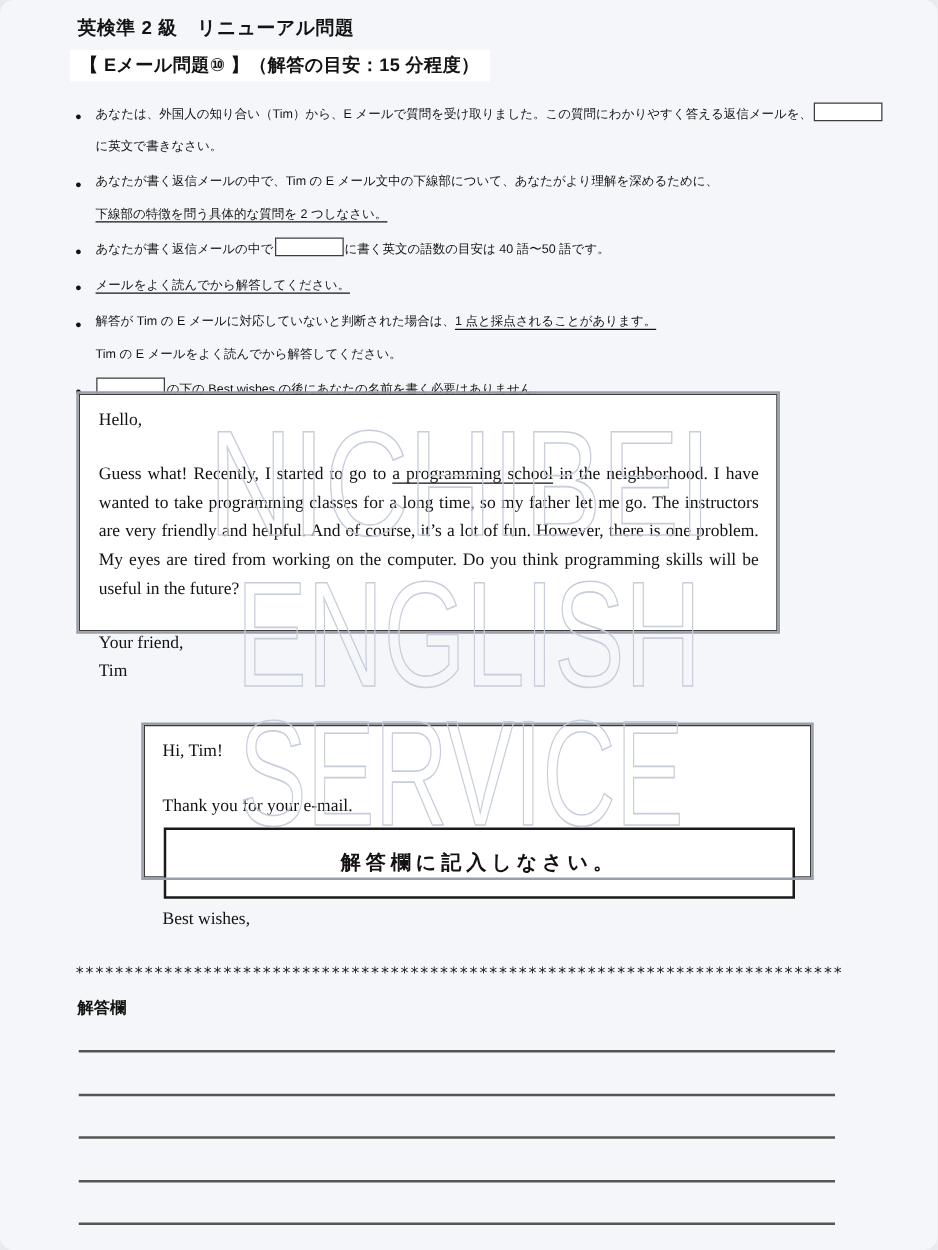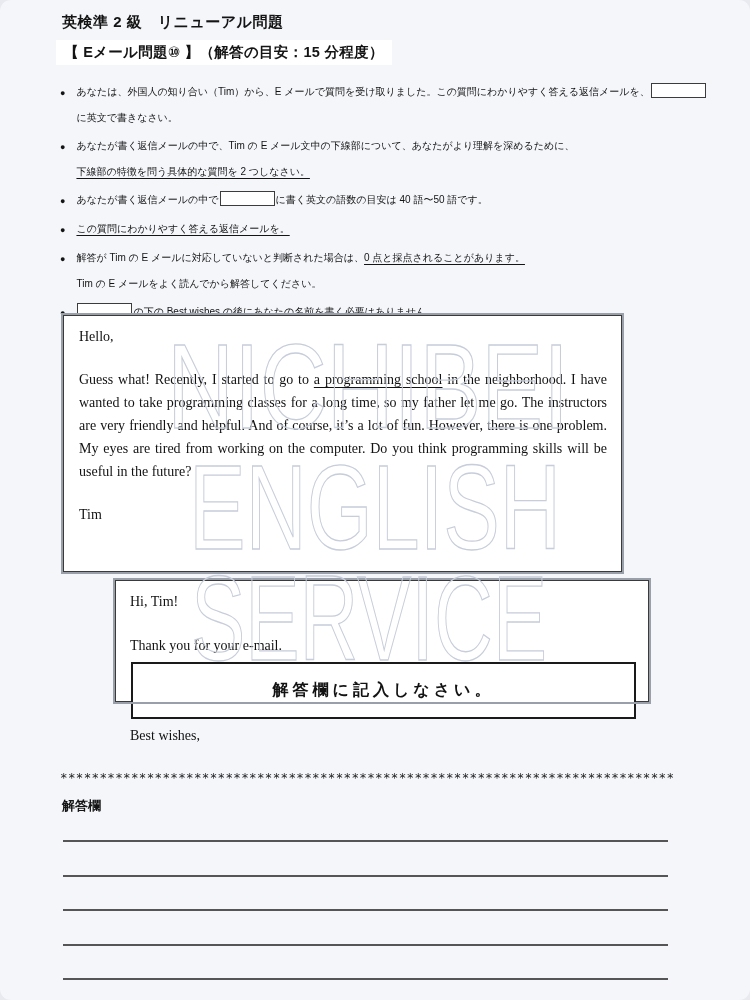--- a/index.html
+++ b/index.html
@@ -37,21 +37,21 @@
   }
   .ul { text-decoration:underline; text-underline-offset:3px; }
   .block { display:block; }
   
   .mailbox {
     position:absolute; background:#ffffff;
     border:1px solid #3a3a3a; outline:2px solid #99a0aa;
     font-family:"Liberation Serif","DejaVu Serif",serif;
     font-size:14px; color:#121212;
   }
-  .mailbox-tim { left:63px; top:315px; width:559px; height:257px; padding:9px 14px 0 15px; }
+  .mailbox-tim { left:63px; top:315px; width:559px; height:190px; padding:9px 14px 0 15px; }
   .mailbox-tim p { line-height:23px; }
   .mail-greet { margin-bottom:20px; }
   .mail-body { text-align:justify; margin-bottom:20px; }
   .mailbox-reply { left:115px; top:580px; width:534px; height:122px; padding:10px 0 0 14px; }
   .mailbox-reply p { line-height:22px; }
   .reply-greet { margin-bottom:22px; }
   .answer-box {
     margin:5px 12px 6px 1px; height:57px;
     border:2px solid #1a1a1a; background:#ffffff;
     display:flex; align-items:center; justify-content:center;
@@ -97,35 +97,36 @@
     <div class="bullet">
       <span class="dot">●</span>
       <p><span>あなたが書く返信メールの中で、Tim の E メール文中の下線部について、あなたがより理解を深めるために、</span><span class="ul block">下線部の特徴を問う具体的な質問を 2 つしなさい。</span></p>
     </div>
     <div class="bullet">
       <span class="dot">●</span>
       <p><span>あなたが書く返信メールの中で</span><span class="blank"></span><span>に書く英文の語数の目安は 40 語〜50 語です。</span></p>
     </div>
     <div class="bullet">
       <span class="dot">●</span>
-      <p><span class="ul">この質問にわかりやすく答える返信メールを。</span></p>
+      <p><span class="ul">メールをよく読んでから解答してください。</span></p>
     </div>
     <div class="bullet">
       <span class="dot">●</span>
-      <p><span>解答が Tim の E メールに対応していないと判断された場合は、</span><span class="ul">0 点と採点されることがあります。</span><span class="block">Tim の E メールをよく読んでから解答してください。</span></p>
+      <p><span>解答が Tim の E メールに対応していないと判断された場合は、</span><span class="ul">1 点と採点されることがあります。</span><span class="block">Tim の E メールをよく読んでから解答してください。</span></p>
     </div>
     <div class="bullet">
       <span class="dot">●</span>
       <p><span class="blank"></span><span>の下の Best wishes,の後にあなたの名前を書く必要はありません。</span></p>
     </div>
   </div>
 
   <div class="mailbox mailbox-tim">
     <p class="mail-greet">Hello,</p>
     <p class="mail-body"><span>Guess what! Recently, I started to go to </span><span class="ul">a programming school</span><span> in the neighborhood. I have wanted to take programming classes for a long time, so my father let me go. The instructors are very friendly and helpful. And of course, it’s a lot of fun. However, there is one problem. My eyes are tired from working on the computer. Do you think programming skills will be useful in the future?</span></p>
+    <p>Your friend,</p>
     <p>Tim</p>
   </div>
 
   <div class="mailbox mailbox-reply">
     <p class="reply-greet">Hi, Tim!</p>
     <p>Thank you for your e-mail.</p>
     <div class="answer-box">
       <span>解答欄に記入しなさい。</span>
     </div>
     <p>Best wishes,</p>

